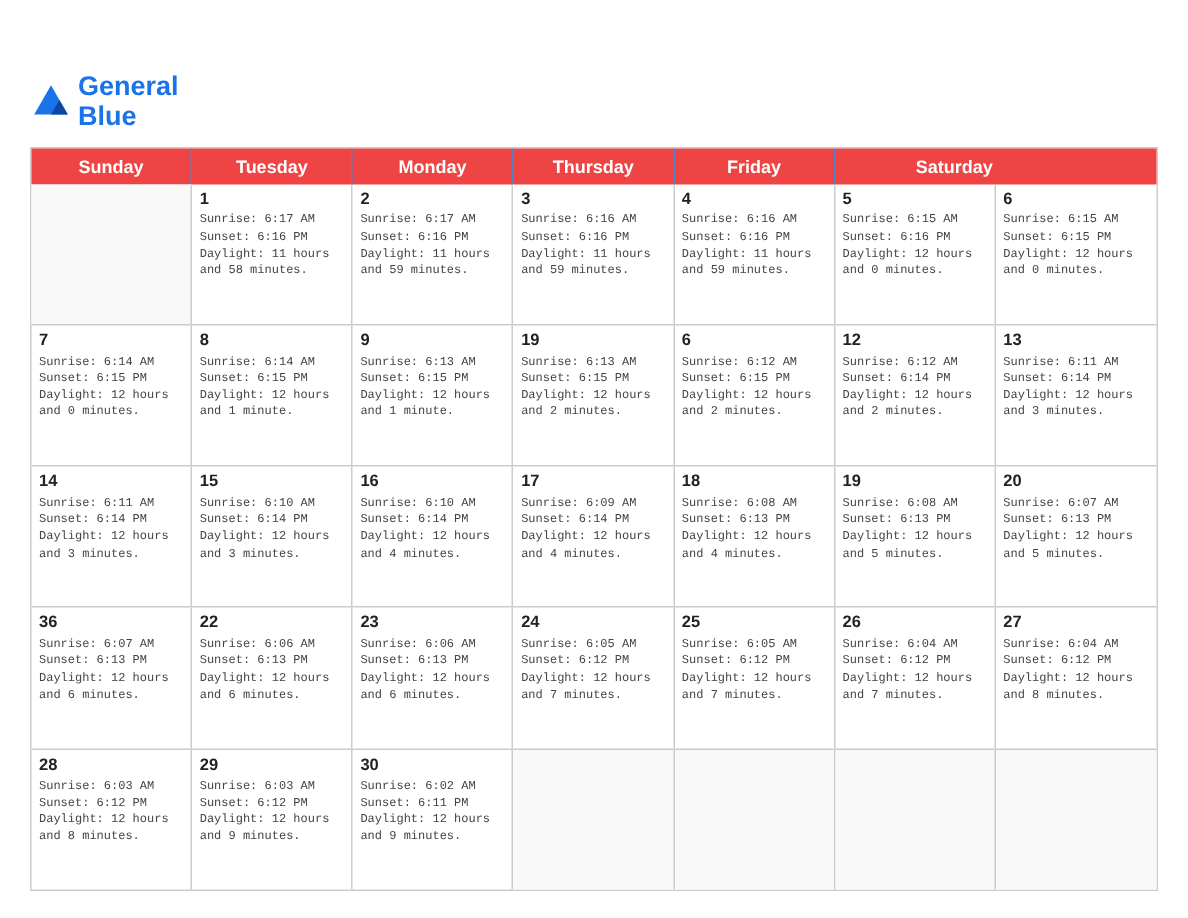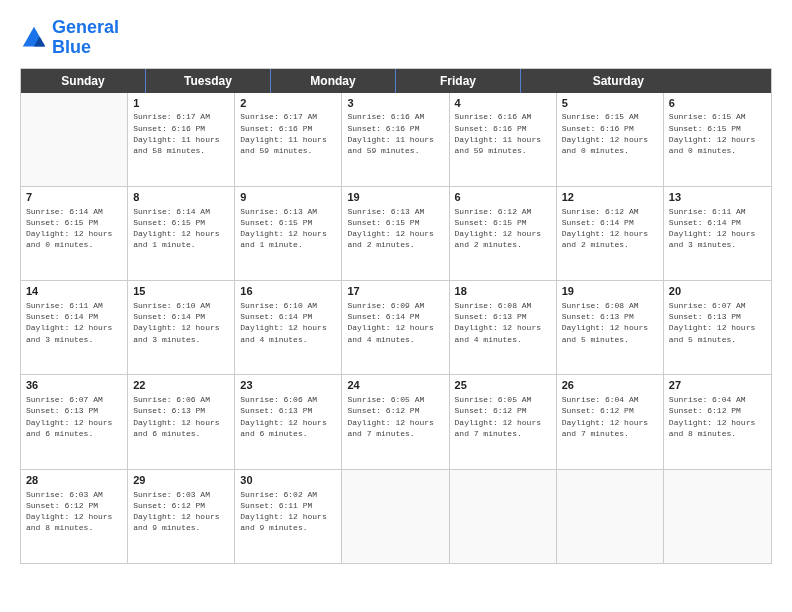--- a/index.html
+++ b/index.html
@@ -9,20 +9,21 @@
       font-family: Arial, sans-serif;
       background: #fff;
       overflow: hidden;
     }
     .page {
       width: 792px;
       height: 576px;
       padding: 18px 20px 12px 20px;
       display: flex;
       flex-direction: column;
+      margin-top: 30px;
     }
     .header {
       display: flex;
       justify-content: space-between;
       align-items: flex-start;
       margin-bottom: 10px;
     }
     .logo {
       display: flex;
       align-items: center;
@@ -55,22 +56,22 @@
       color: #555;
     }
     .calendar {
       flex: 1;
       display: flex;
       flex-direction: column;
       border: 1px solid #ccc;
     }
     .cal-header {
       display: grid;
-      grid-template-columns: repeat(6, 1fr);
-      background: #404040;
+      grid-template-columns: repeat(7, 1fr);
+      background: #ef4444;
     }
     .cal-header-cell {
       color: #fff;
       font-size: 12px;
       font-weight: bold;
       text-align: center;
       padding: 5px 2px;
       border-right: 1px solid #5580cc;
     }
     .cal-header-cell:last-child { border-right: none; text-align: right; }
@@ -129,20 +130,21 @@
       <div class="main-title"></div>
       <div class="subtitle"></div>
     </div>
   </div>
 
   <div class="calendar">
     <div class="cal-header" id="cal-header">
         <div class="cal-header-cell">Sunday</div>
         <div class="cal-header-cell">Tuesday</div>
         <div class="cal-header-cell">Monday</div>
+        <div class="cal-header-cell">Thursday</div>
         <div class="cal-header-cell">Friday</div>
         <div class="cal-header-cell">Saturday</div>
       </div>
     <div class="cal-body" id="cal-body">
         <div class="cal-row">
           <div class="cal-cell empty"></div>
           <div class="cal-cell">
             <span class="day-num">1</span>
             <div class="cell-info" style="white-space: pre-line;">Sunrise: 6:17 AM
 Sunset: 6:16 PM

